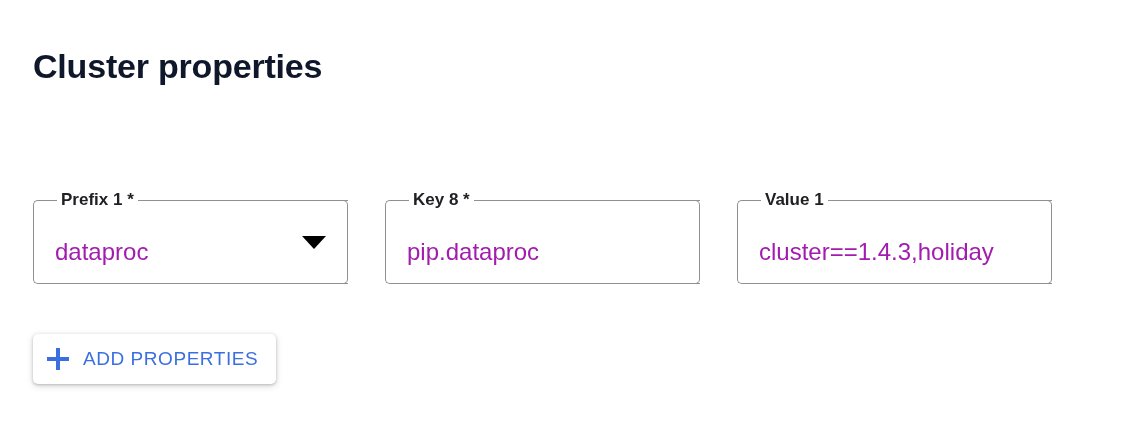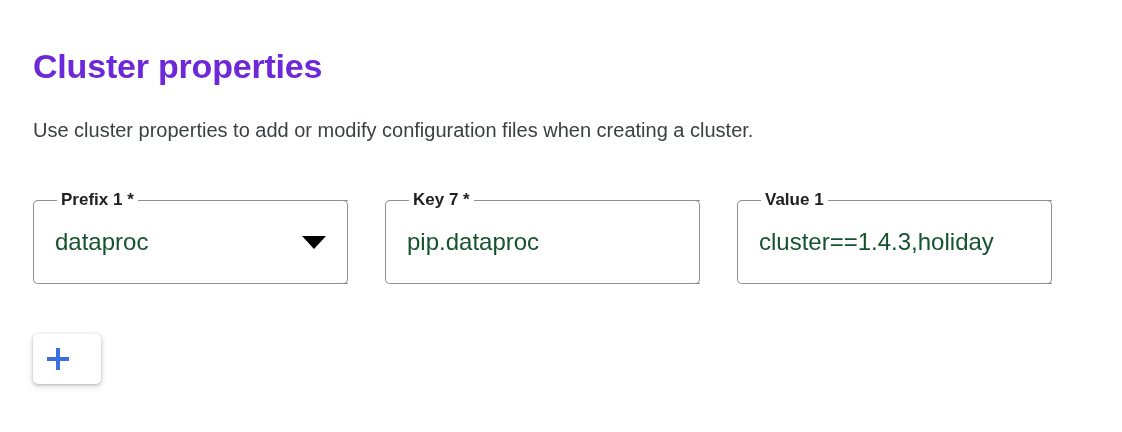--- a/index.html
+++ b/index.html
@@ -25,21 +25,21 @@
 
   
   .page-title {
     position: absolute;
     left: 33px;
     top: 22px;
     font-size: 34px;
     line-height: 42px;
     font-weight: 700;
     letter-spacing: -0.2px;
-    color: #6d28d9;
+    color: #0f172a;
     white-space: nowrap;
   }
 
   .page-desc {
     position: absolute;
     left: 33px;
     top: 96px;
     font-size: 20px;
     line-height: 28px;
     font-weight: 400;
@@ -126,26 +126,26 @@
     font-weight: 700;
     color: #202124;
     white-space: nowrap;
     z-index: 3;
   }
 
   .field-value {
     position: absolute;
     left: 22px;
     right: 22px;
-    top: 26px;
+    top: 36px;
     height: 32px;
     line-height: 32px;
     font-size: 24px;
     font-weight: 400;
-    color: #14532d;
+    color: #a21caf;
     white-space: nowrap;
     overflow: hidden;
     text-overflow: clip;
     background: transparent;
     border: none;
     outline: none;
     padding: 0;
     font-family: "Liberation Sans", sans-serif;
     z-index: 2;
   }
@@ -208,21 +208,20 @@
     white-space: nowrap;
   }
 </style>
 </head>
 <body>
 
 <div class="page">
 
   <h1 class="page-title">Cluster properties</h1>
 
-  <p class="page-desc">Use cluster properties to add or modify configuration files when creating a cluster.</p>
 
   <div class="fields-row">
 
     <div class="field">
       <div class="outline">
         <span class="outline-leading"></span>
         <span class="outline-notch open" style="left:14px; right:0;"></span>
         <span class="outline-trailing"></span>
         <span class="notch-gap" style="left: 100.766px; right: 0px; background: rgb(142, 144, 148); height: 1px; top: 0px;"></span>
       </div>
@@ -231,34 +230,35 @@
       <span class="select-arrow"></span>
     </div>
 
     <div class="field">
       <div class="outline">
         <span class="outline-leading"></span>
         <span class="outline-notch open" style="left:14px; right:0;"></span>
         <span class="outline-trailing"></span>
         <span class="notch-gap" style="left: 84.7031px; right: 0px; background: rgb(142, 144, 148); height: 1px; top: 0px;"></span>
       </div>
-      <label class="field-label">Key 7 *</label>
+      <label class="field-label">Key 8 *</label>
       <div class="field-value">pip.dataproc</div>
     </div>
 
     <div class="field">
       <div class="outline">
         <span class="outline-leading"></span>
         <span class="outline-notch open" style="left:14px; right:0;"></span>
         <span class="outline-trailing"></span>
         <span class="notch-gap" style="left: 86.6094px; right: 0px; background: rgb(142, 144, 148); height: 1px; top: 0px;"></span>
       </div>
       <label class="field-label">Value 1</label>
       <div class="field-value clipped">cluster==1.4.3,holiday</div>
     </div>
 
   </div>
 
   <button class="add-button">
     <span class="plus-icon"></span>
+    <span class="add-button-label">ADD PROPERTIES</span>
   </button>
 
 </div>
 
 </body></html>

